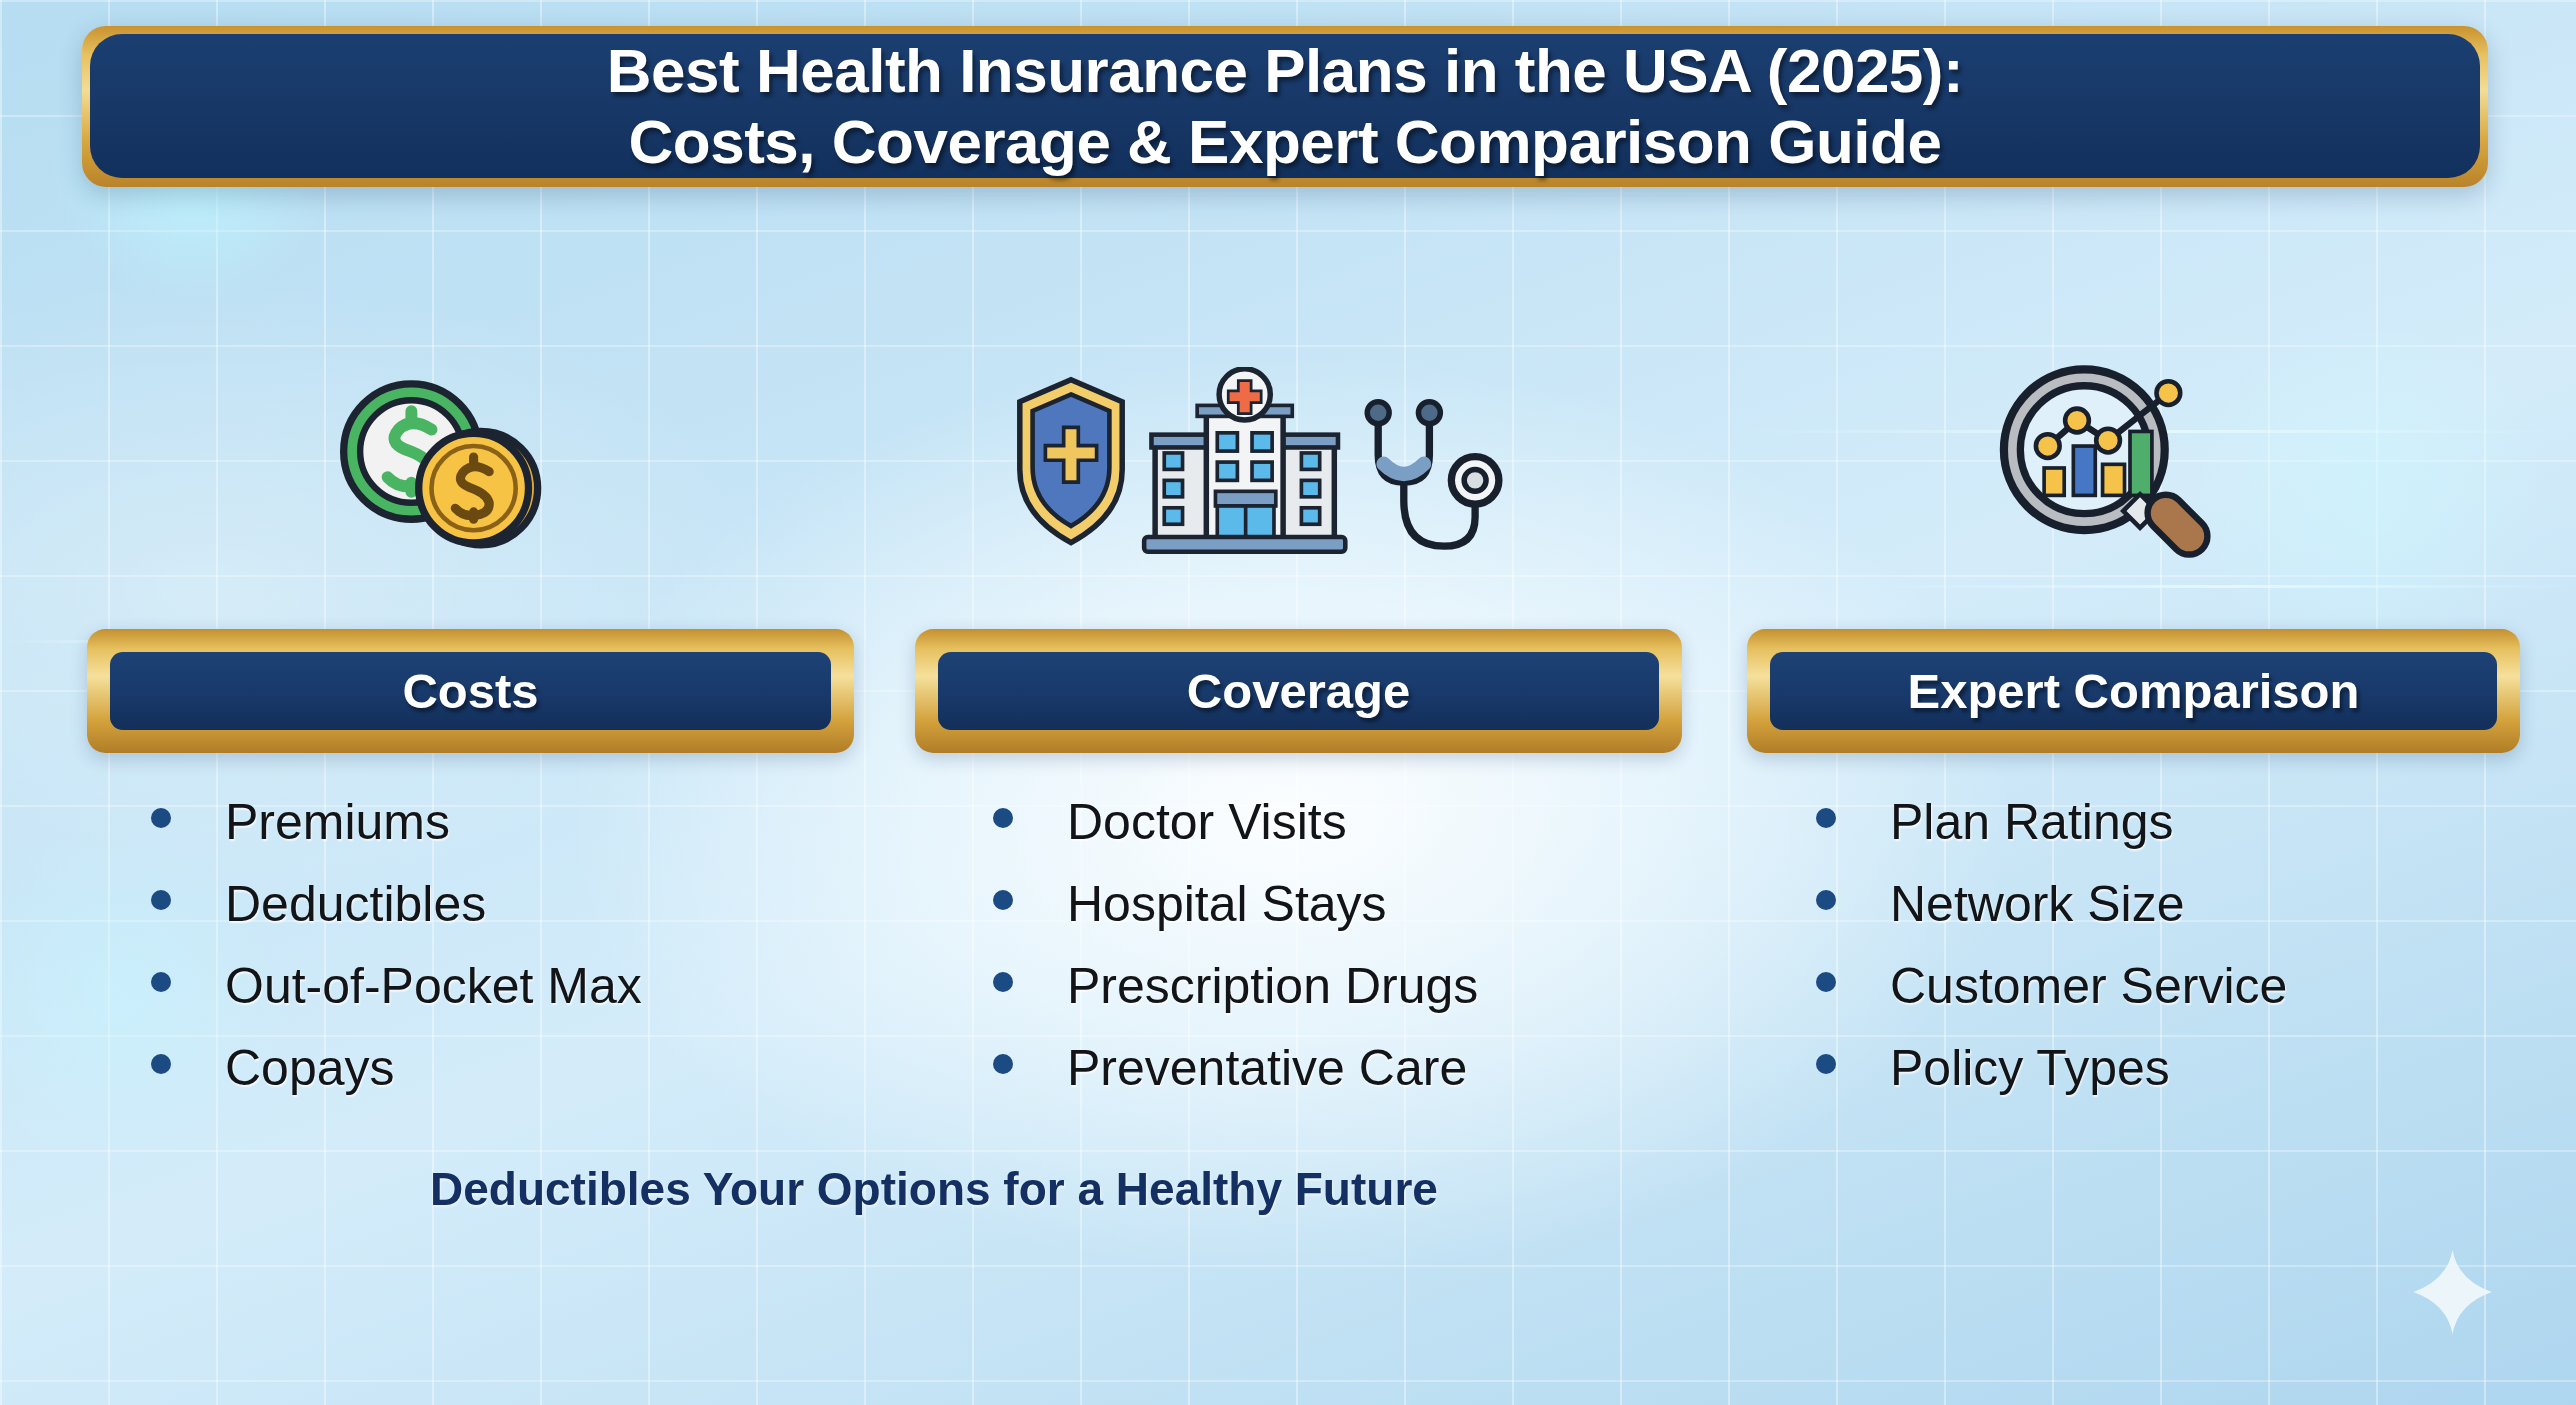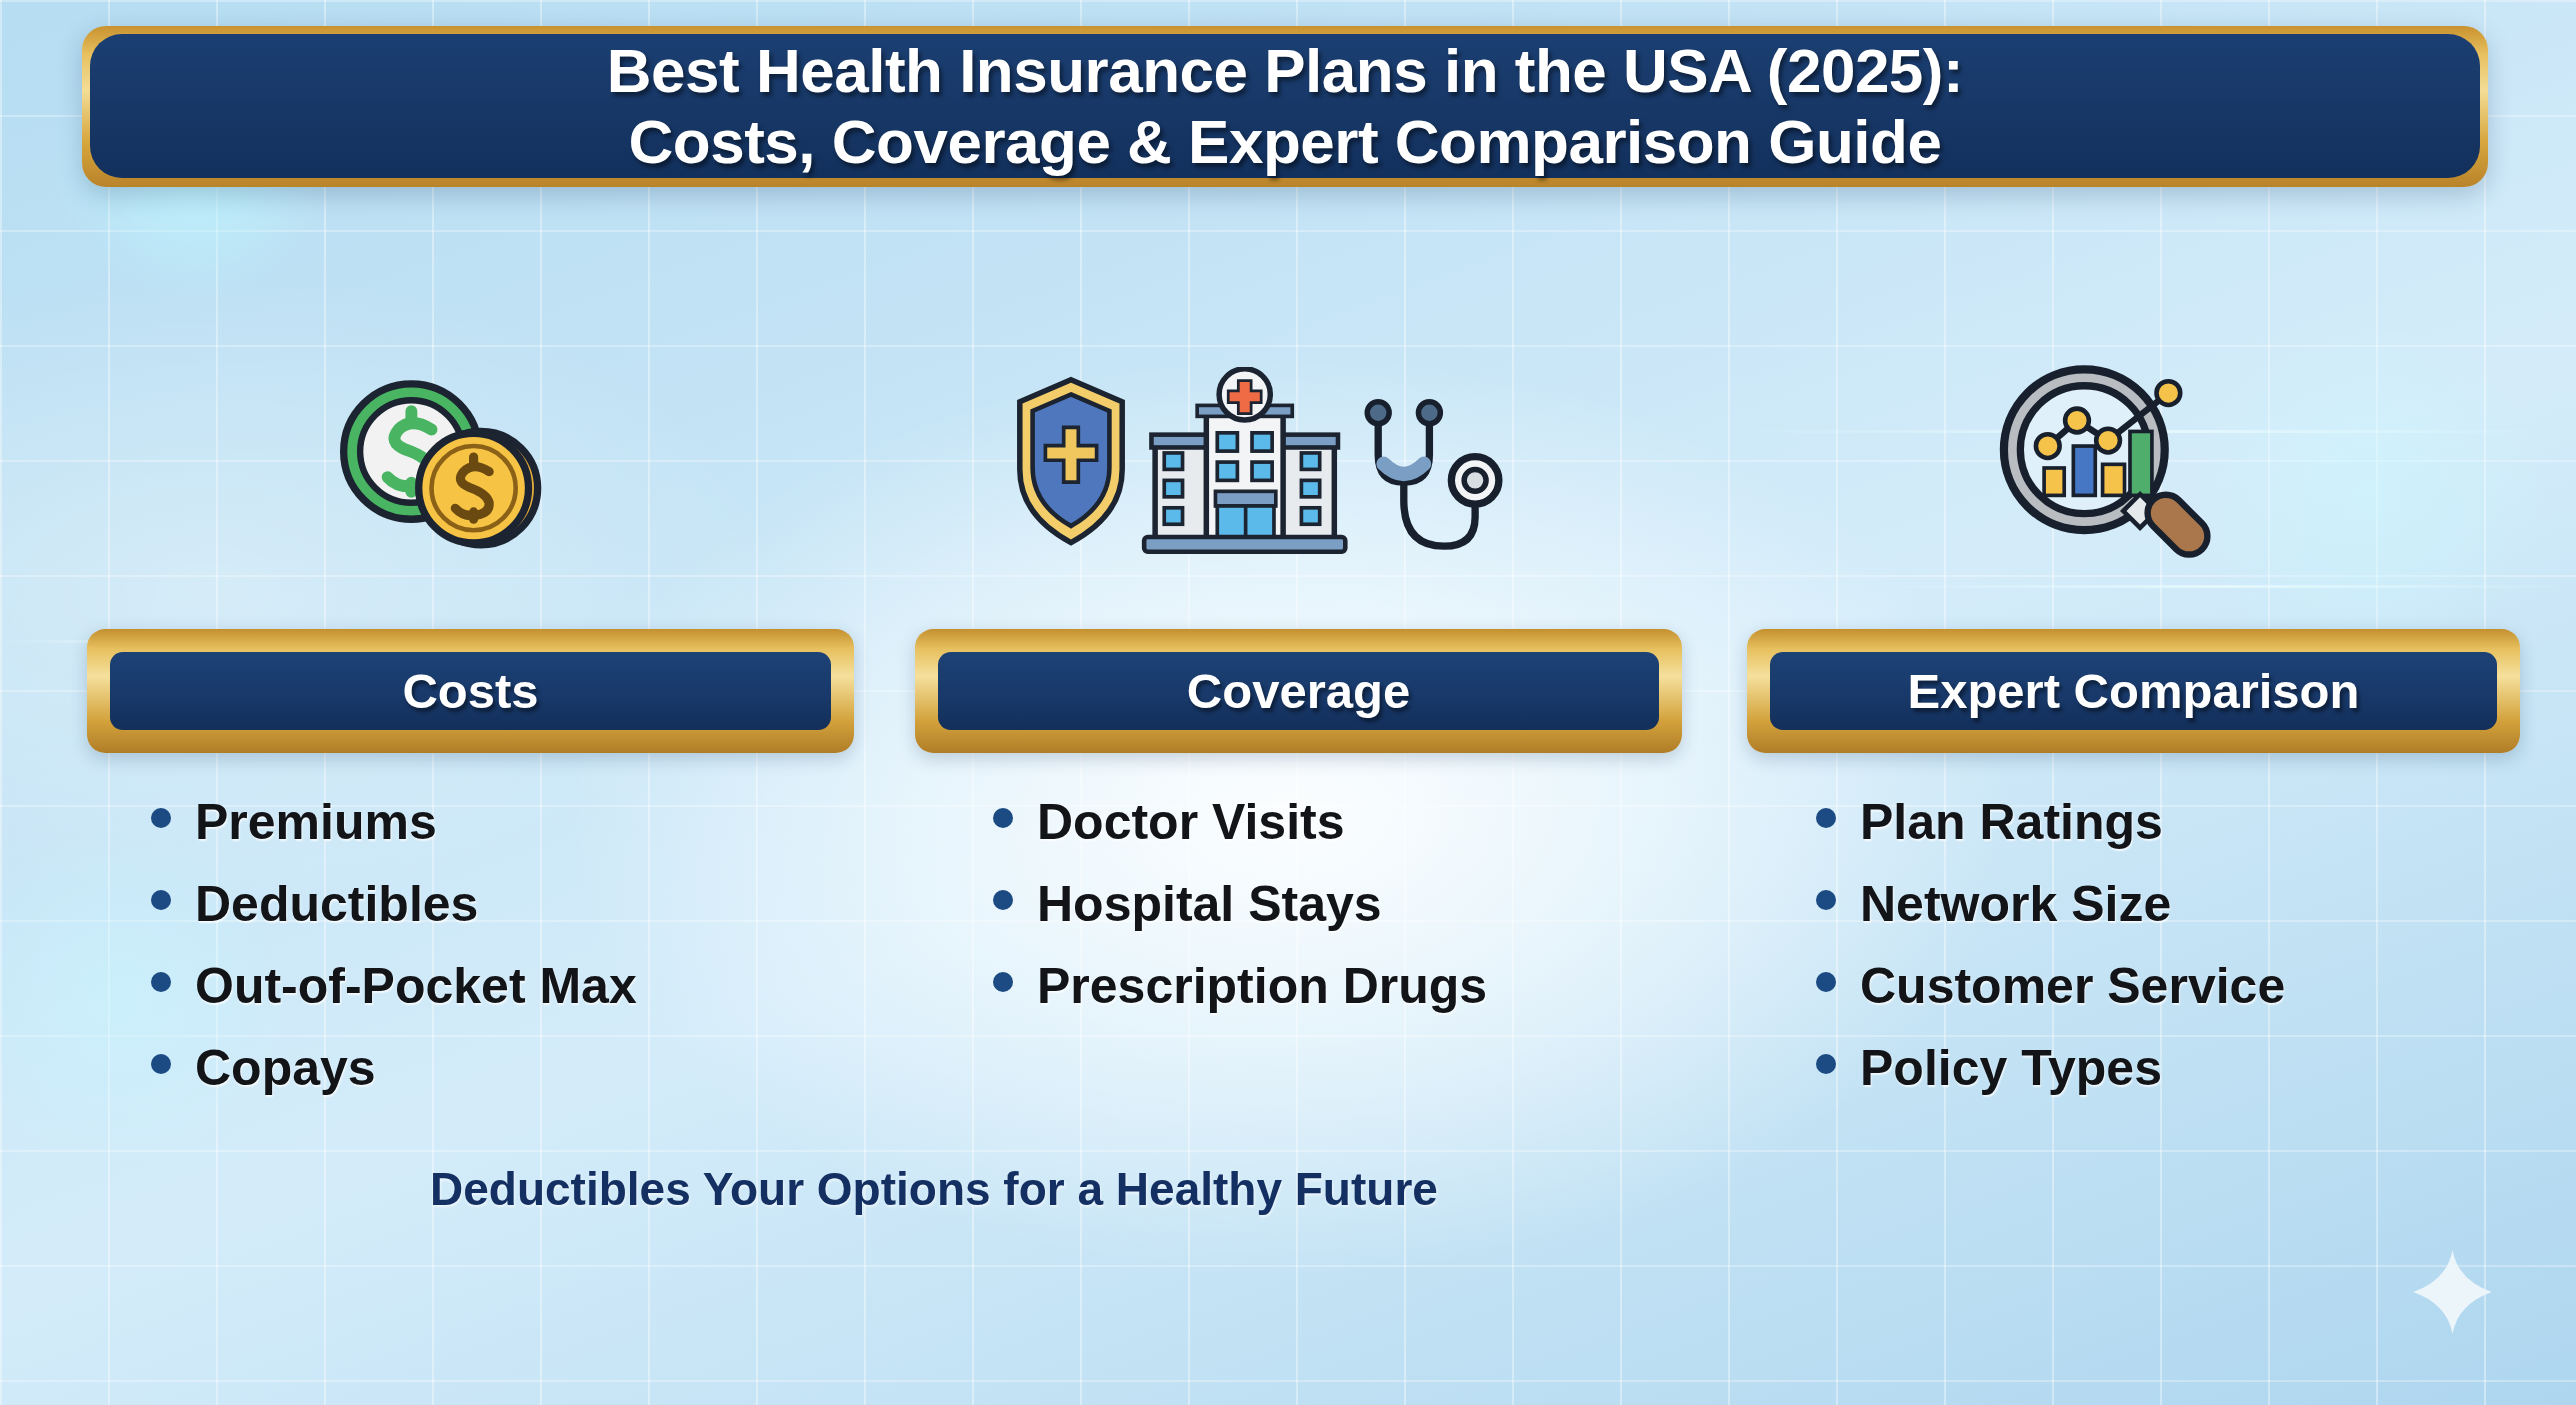--- a/index.html
+++ b/index.html
@@ -107,24 +107,25 @@
     height: 82px;
   }
   .dot {
     width: 20px; height: 20px; border-radius: 50%;
     background: #1c4a82;
     flex: 0 0 auto;
     margin-right: 24px;
     position: relative; top: -11px;
   }
   .bullet-text {
-    font-size: 50px; font-weight: 700; color: #121417;
+    font-size: 50px; font-weight: 400; color: #121417;
     line-height: 57px;
     text-shadow: 0.9px 1.8px 1.8px rgba(255,255,255,0.75);
     white-space: nowrap;
+    margin-left: 30px;
   }
 
   
   .footer { position: absolute; left: 430px; top: 1162px; display: flex; align-items: center; }
   .cal-icon { width: 146px; height: 133px; position: relative; margin-right: 46px; }
   .footer-text {
     font-size: 46px; font-weight: 700; color: #143063;
     text-shadow: 0.9px 1.8px 2.7px rgba(255,255,255,0.6);
     white-space: nowrap;
   }
@@ -277,20 +278,24 @@
       <span class="bullet-text">Doctor Visits</span>
     </li>
     <li>
       <span class="dot"></span>
       <span class="bullet-text">Hospital Stays</span>
     </li>
     <li>
       <span class="dot"></span>
       <span class="bullet-text">Prescription Drugs</span>
     </li>
+    <li>
+      <span class="dot"></span>
+      <span class="bullet-text">Preventative Care</span>
+    </li>
   </ul>
 
   <ul class="bullets bl-3">
     <li>
       <span class="dot"></span>
       <span class="bullet-text">Plan Ratings</span>
     </li>
     <li>
       <span class="dot"></span>
       <span class="bullet-text">Network Size</span>

